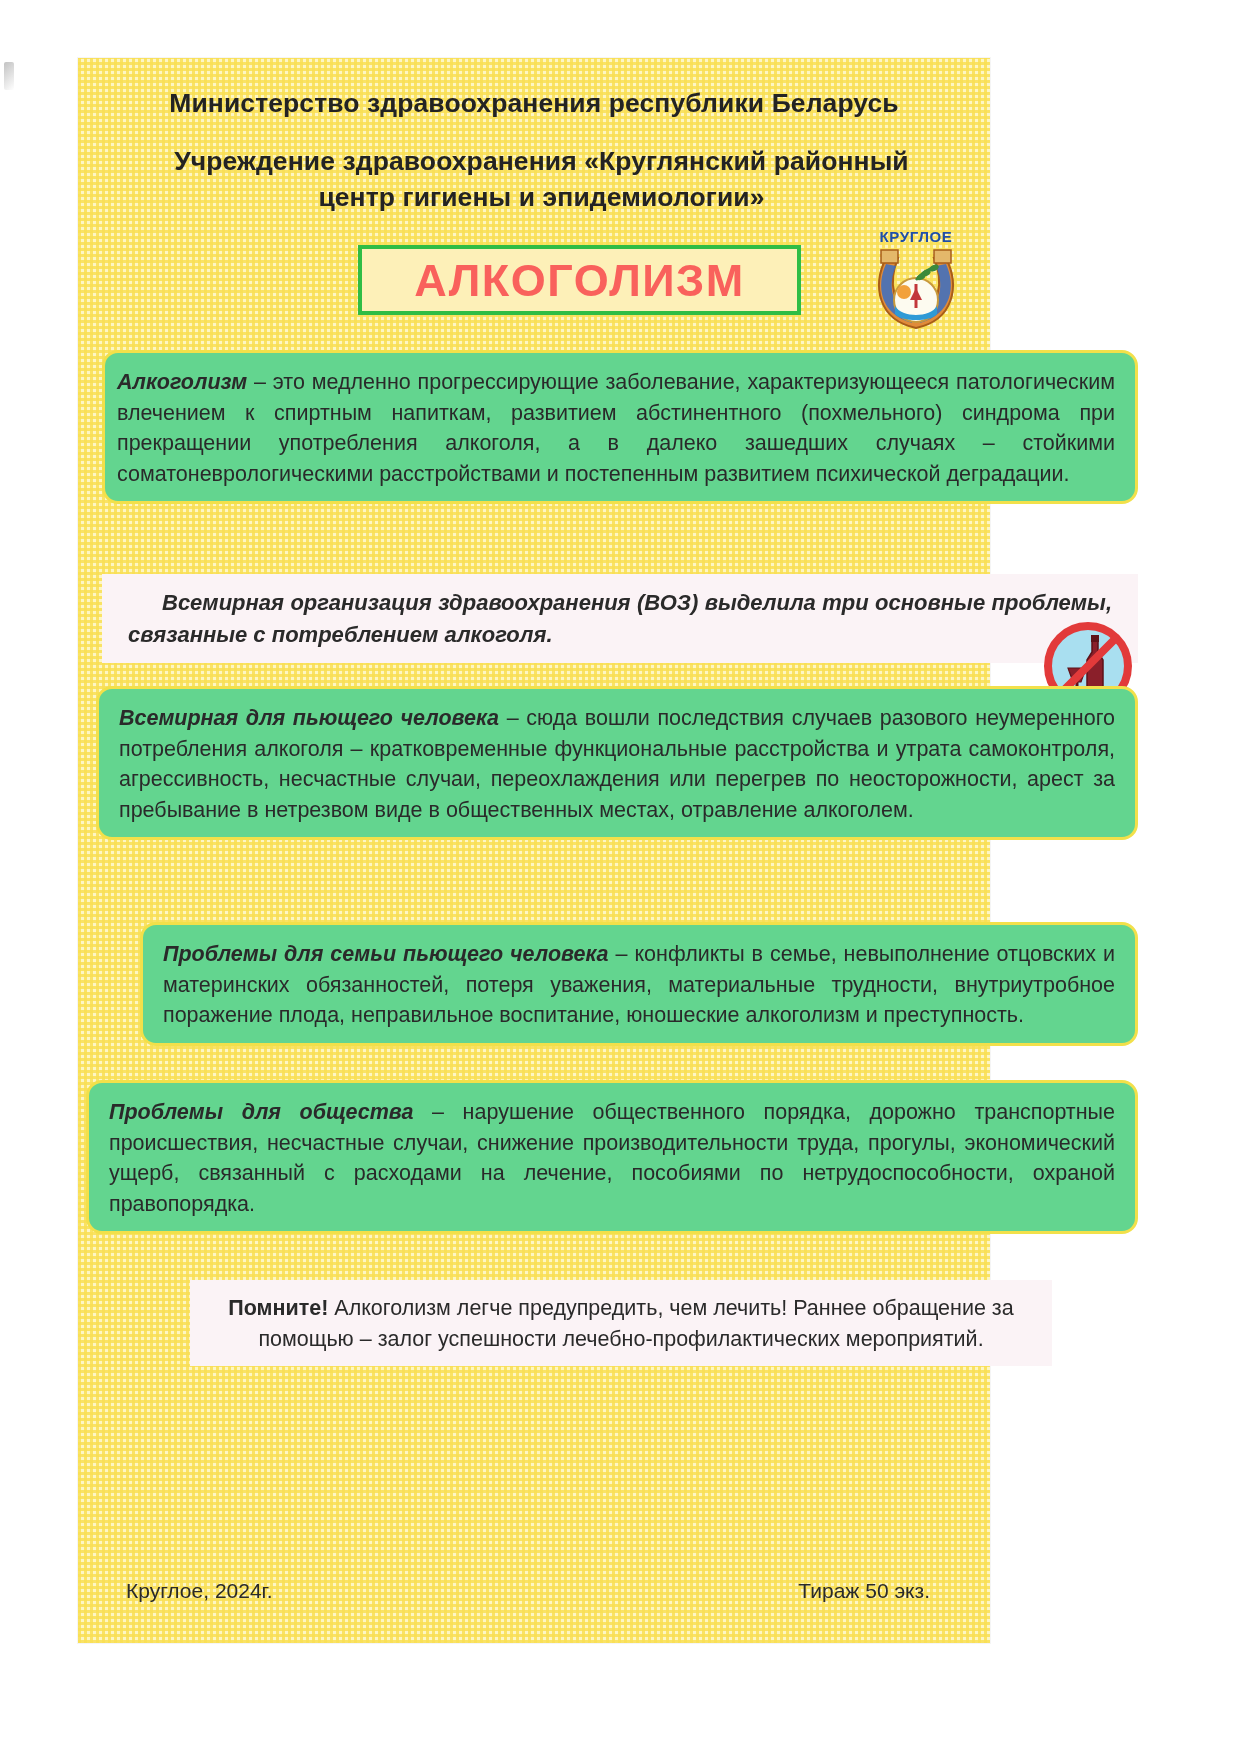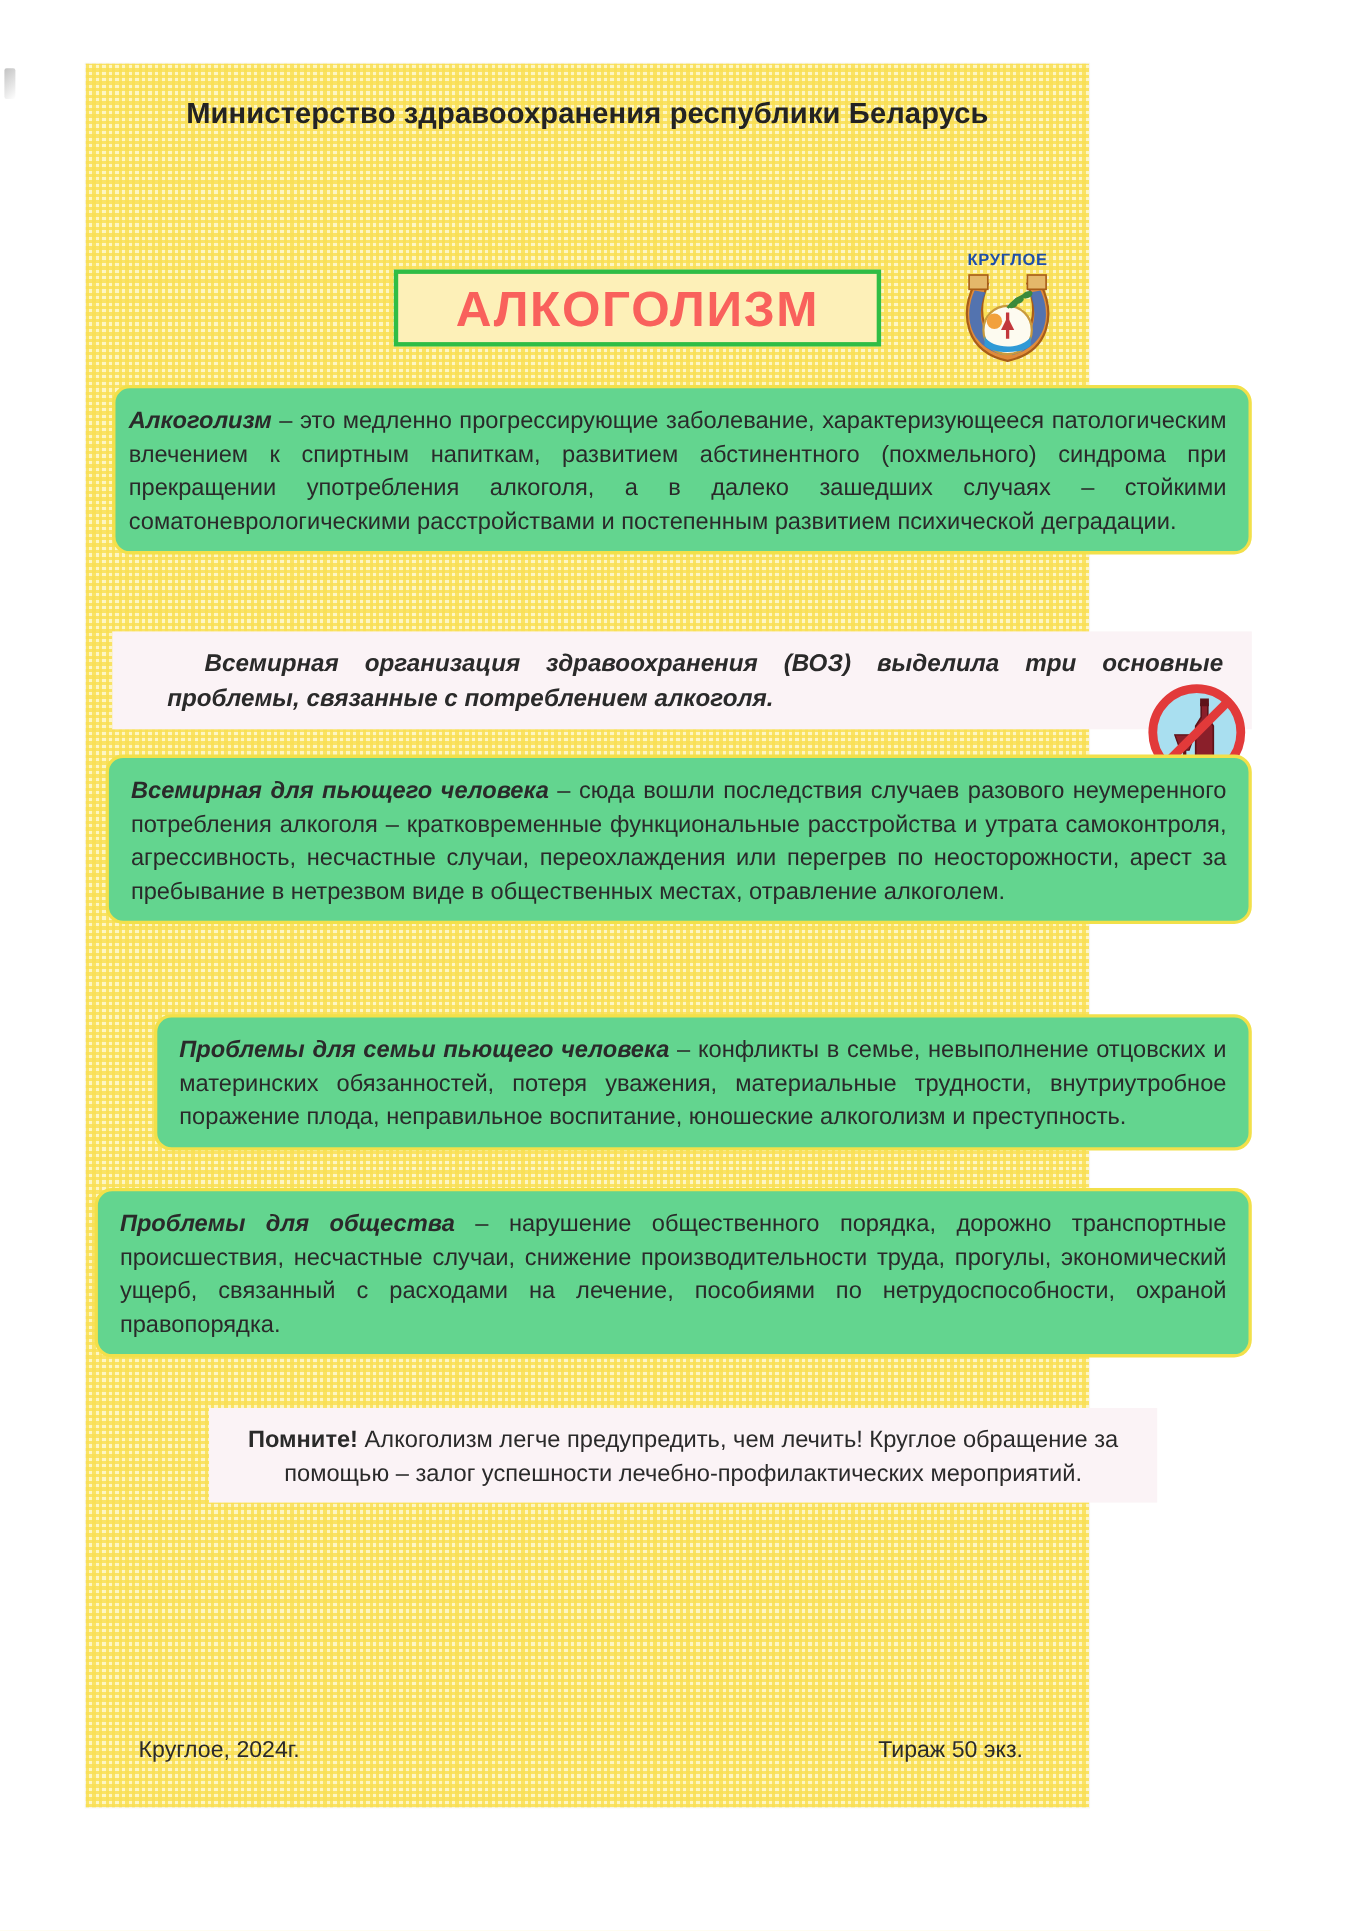--- a/index.html
+++ b/index.html
@@ -129,21 +129,20 @@
   .lead {
     font-weight: bold;
     font-style: italic;
   }
   .para.emph {
     font-weight: bold;
     font-style: italic;
     font-size: 22px;
     line-height: 32px;
     text-align: justify;
-    margin-left: 24px;
   }
   .para.emph .first-indent { padding-left: 34px; }
 
   
   #b-def      { left: 24px;  top: 292px;  width: 1036px; padding-left: 12px; }
   #b-who      { left: 24px;  top: 516px;  width: 1036px; }
   #b-drinker  { left: 18px;  top: 628px;  width: 1042px; }
   #b-family   { left: 62px;  top: 864px;  width: 998px;  }
   #b-society  { left: 8px;   top: 1022px; width: 1052px; }
   #b-remember { left: 112px; top: 1222px; width: 862px;  }
@@ -175,20 +174,21 @@
 </style>
 </head>
 <body>
 
 <div class="edge-mark"></div>
 
 <div class="poster">
 
   <div class="hdr hdr-line1">Министерство здравоохранения республики Беларусь</div>
 
+  <div class="hdr hdr-line2">Учреждение здравоохранения «Круглянский районный центр гигиены и эпидемиологии»</div>
 
   <div class="title-box">
     <span class="title-text">АЛКОГОЛИЗМ</span>
   </div>
 
   <div class="emblem">
     <div class="emblem-caption">КРУГЛОЕ</div>
     <svg viewBox="0 0 104 110" width="104" height="110">
 
       <path d="M22 30 C8 58 14 92 52 100 C90 92 96 58 82 30
@@ -243,19 +243,19 @@
 
   <div class="block green" id="b-family">
     <p class="para"><span class="lead">Проблемы для семьи пьющего человека</span><span> – конфликты в семье, невыполнение отцовских и материнских обязанностей, потеря уважения, материальные трудности, внутриутробное поражение плода, неправильное воспитание, юношеские алкоголизм и преступность.</span></p>
   </div>
 
   <div class="block green" id="b-society">
     <p class="para"><span class="lead">Проблемы для общества</span><span> – нарушение общественного порядка, дорожно транспортные происшествия, несчастные случаи, снижение производительности труда, прогулы, экономический ущерб, связанный с расходами на лечение, пособиями по нетрудоспособности, охраной правопорядка.</span></p>
   </div>
 
   <div class="block pale" id="b-remember">
-    <p class="para center"><span style="font-weight:bold">Помните!</span><span> Алкоголизм легче предупредить, чем лечить! Круглое обращение за помощью – залог успешности лечебно-профилактических мероприятий.</span></p>
+    <p class="para center"><span style="font-weight:bold">Помните!</span><span> Алкоголизм легче предупредить, чем лечить! Раннее обращение за помощью – залог успешности лечебно-профилактических мероприятий.</span></p>
   </div>
 
   <div class="footer-left">Круглое, 2024г.</div>
   <div class="footer-right">Тираж 50 экз.</div>
 
 </div>
 
 </body></html>

